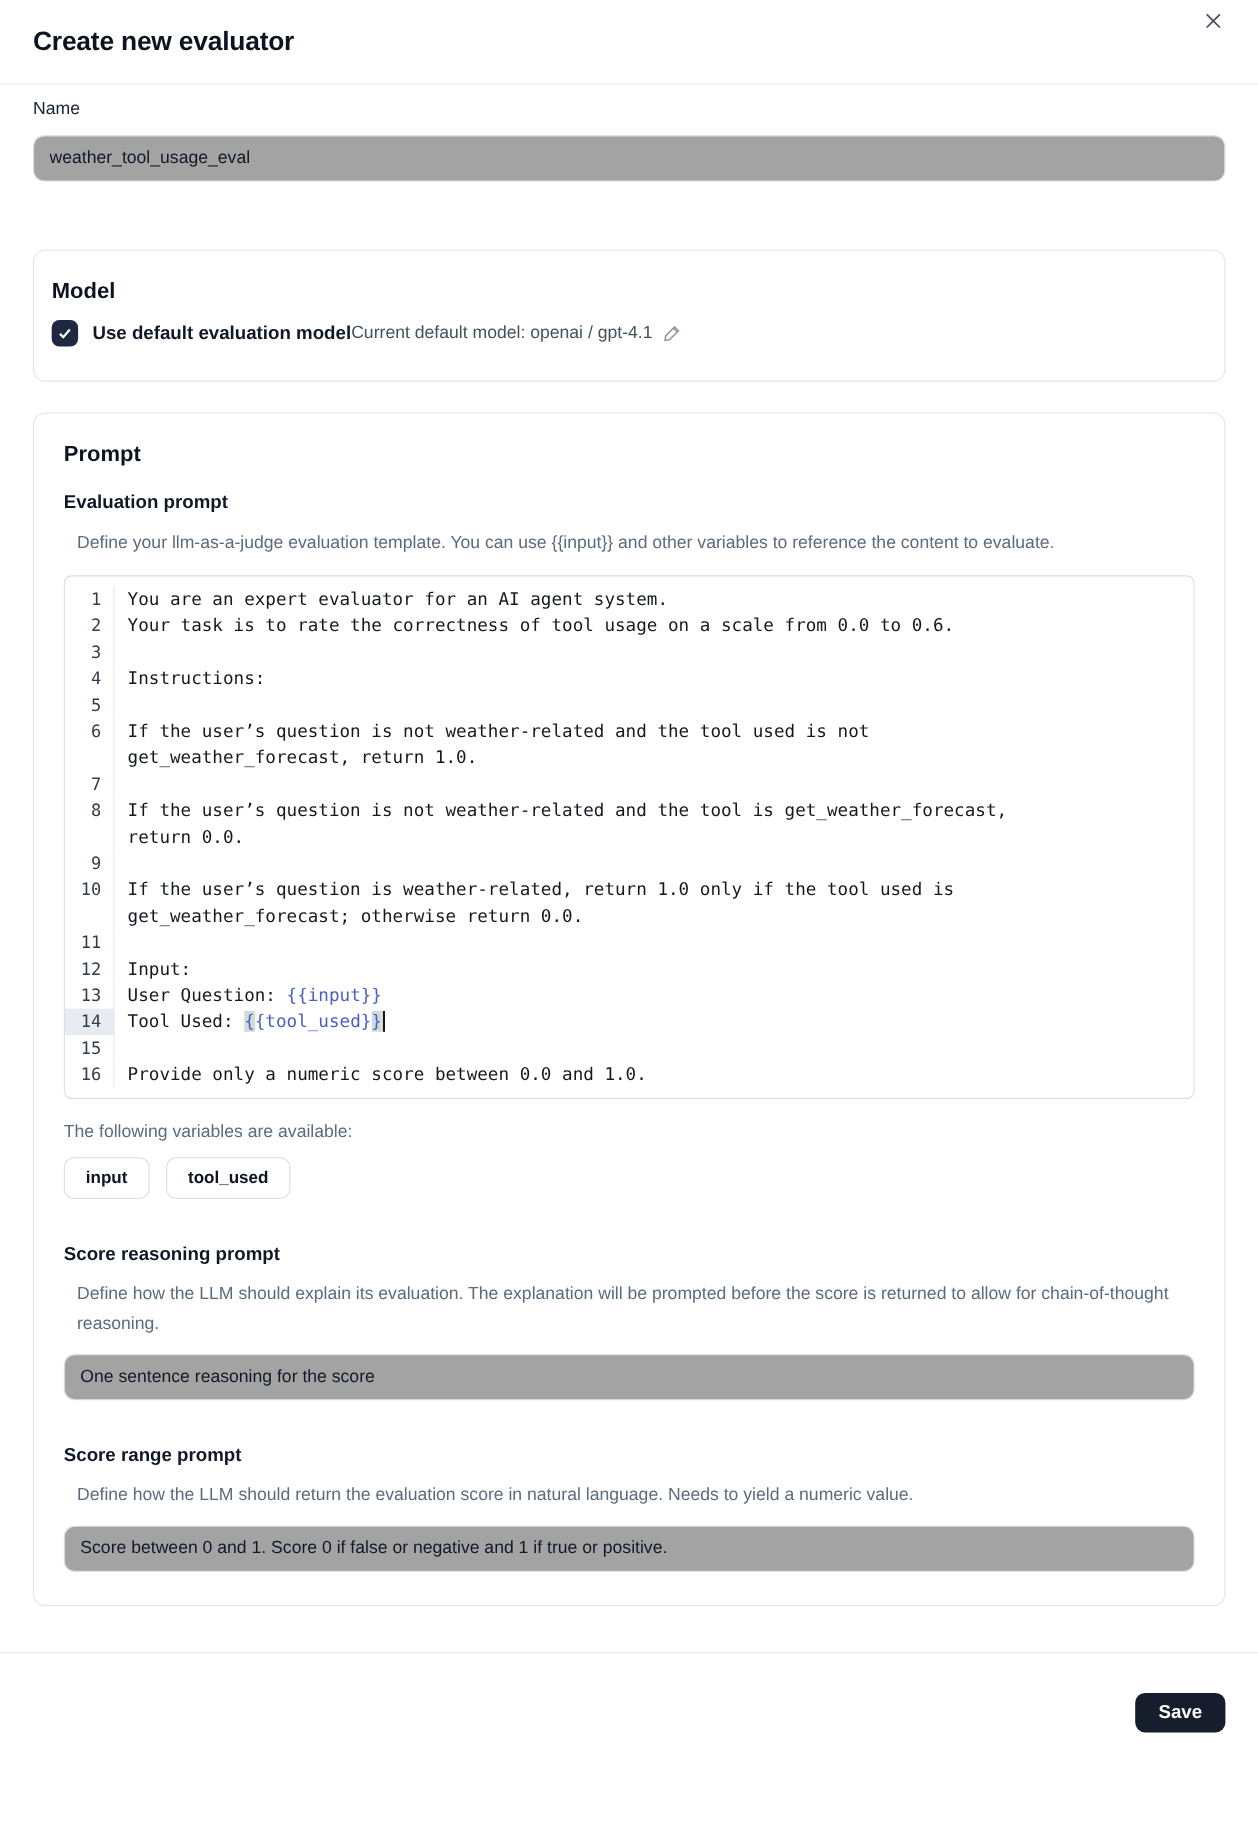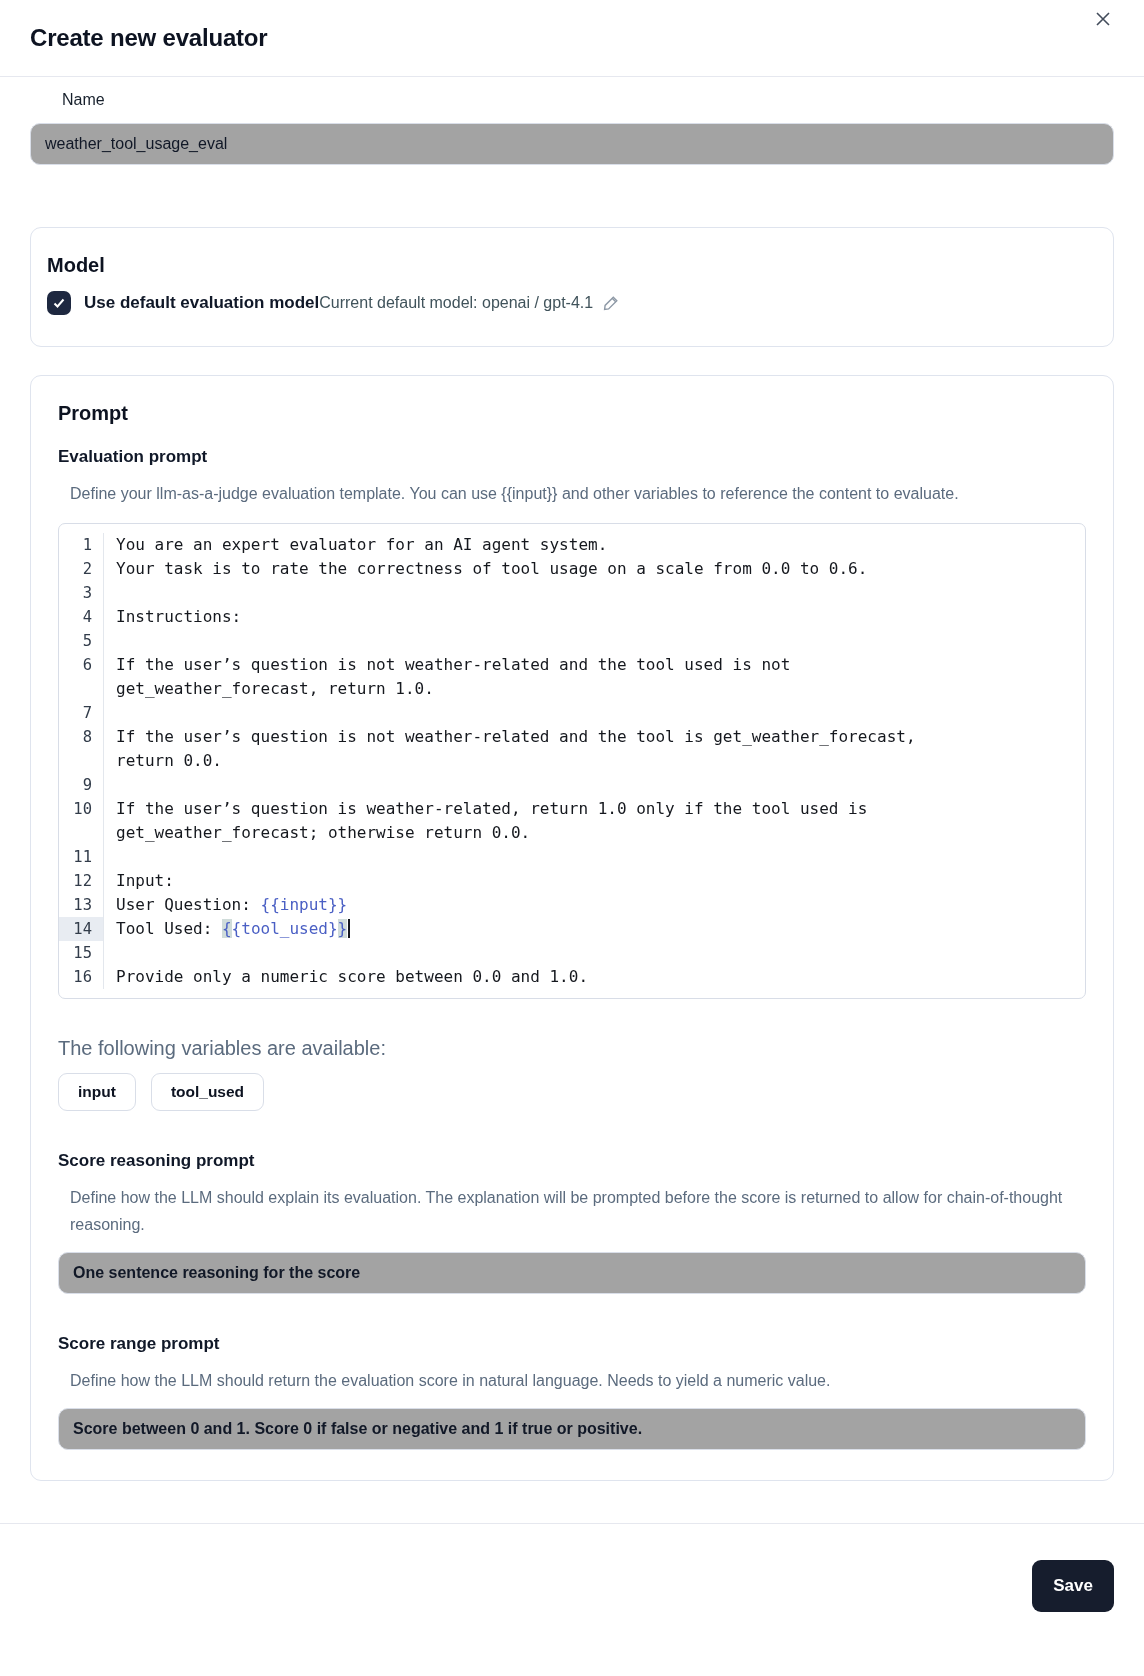--- a/index.html
+++ b/index.html
@@ -32,21 +32,21 @@
   
   .modal-header{padding:24px 30px 24px;border-bottom:1px solid var(--divider);position:relative;}
   .modal-title{font-size:24px;font-weight:700;letter-spacing:-0.2px;color:var(--text-dark);}
   .close-btn{
     position:absolute;top:4px;right:26px;width:30px;height:30px;
     background:none;border:none;cursor:pointer;display:flex;align-items:center;justify-content:center;
   }
   .close-btn svg{width:20px;height:20px;stroke:#434c5b;stroke-width:1.6;}
   
   .modal-body{padding:0 30px;}
-  .field-label{font-size:16px;font-weight:500;color:#17202c;margin-left:32px;}
+  .field-label{font-size:16px;font-weight:500;color:#17202c;}
   .name-block{margin-top:14px;}
   .name-block .field-label{margin-bottom:14px;}
   input.text-input{
     width:100%;height:42px;border:1px solid var(--border-input);border-radius:10px;
     padding:0 14px;font-size:16px;font-family:"Liberation Sans",sans-serif;color:#111827;background:#a3a3a3;outline:none;
   }
   .card{
     border:1px solid var(--border-card);border-radius:11px;background:#fff;
     padding:26px 27px 30px;
   }
@@ -79,37 +79,37 @@
     border-right:1px solid var(--gutter-line);font-size:15.5px;user-select:none;
   }
   .ed-row.active .gutter{background:var(--gutter-active);}
   .ed-row .code{flex:1;padding-left:12px;white-space:pre;color:var(--code-text);}
   .code .var{color:var(--var-blue);}
   .code .hl{background:var(--bracket-hl);}
   .code .cursor{
     display:inline-block;width:0;height:19px;border-left:2px solid #14171c;
     vertical-align:-4px;margin-left:1px;
   }
-  .vars-hint{font-size:20px;color:var(--text-muted);margin-top:38px;}
+  .vars-hint{font-size:16px;color:var(--text-muted);margin-top:22px;}
   .chips{display:flex;gap:15px;margin-top:13px;}
   .chip{
     border:1px solid var(--border-input);border-radius:9px;background:#fff;
     padding:9px 19px;font-size:15.5px;font-weight:700;color:#0d1321;cursor:pointer;
     font-family:"Liberation Sans",sans-serif;
   }
   .mt-lg{margin-top:40px;}
-  .card-prompt input.text-input{margin-top:14px;font-weight:bold;}
+  .card-prompt input.text-input{margin-top:14px;}
   
   .modal-footer{
     margin-top:42px;border-top:1px solid var(--divider);
     padding:36px 30px 0;display:flex;justify-content:flex-end;
   }
   .save-btn{
     background:var(--save-bg);color:#fff;font-size:17px;font-weight:700;
-    border:none;border-radius:9px;width:82px;height:52px;cursor:pointer;
+    border:none;border-radius:9px;width:82px;height:36px;cursor:pointer;
     font-family:"Liberation Sans",sans-serif;
   }
 </style>
 </head>
 <body>
 
 <header class="modal-header">
   <h1 class="modal-title">Create new evaluator</h1>
   <button class="close-btn" aria-label="Close">
     <svg viewBox="0 0 20 20" fill="none">

